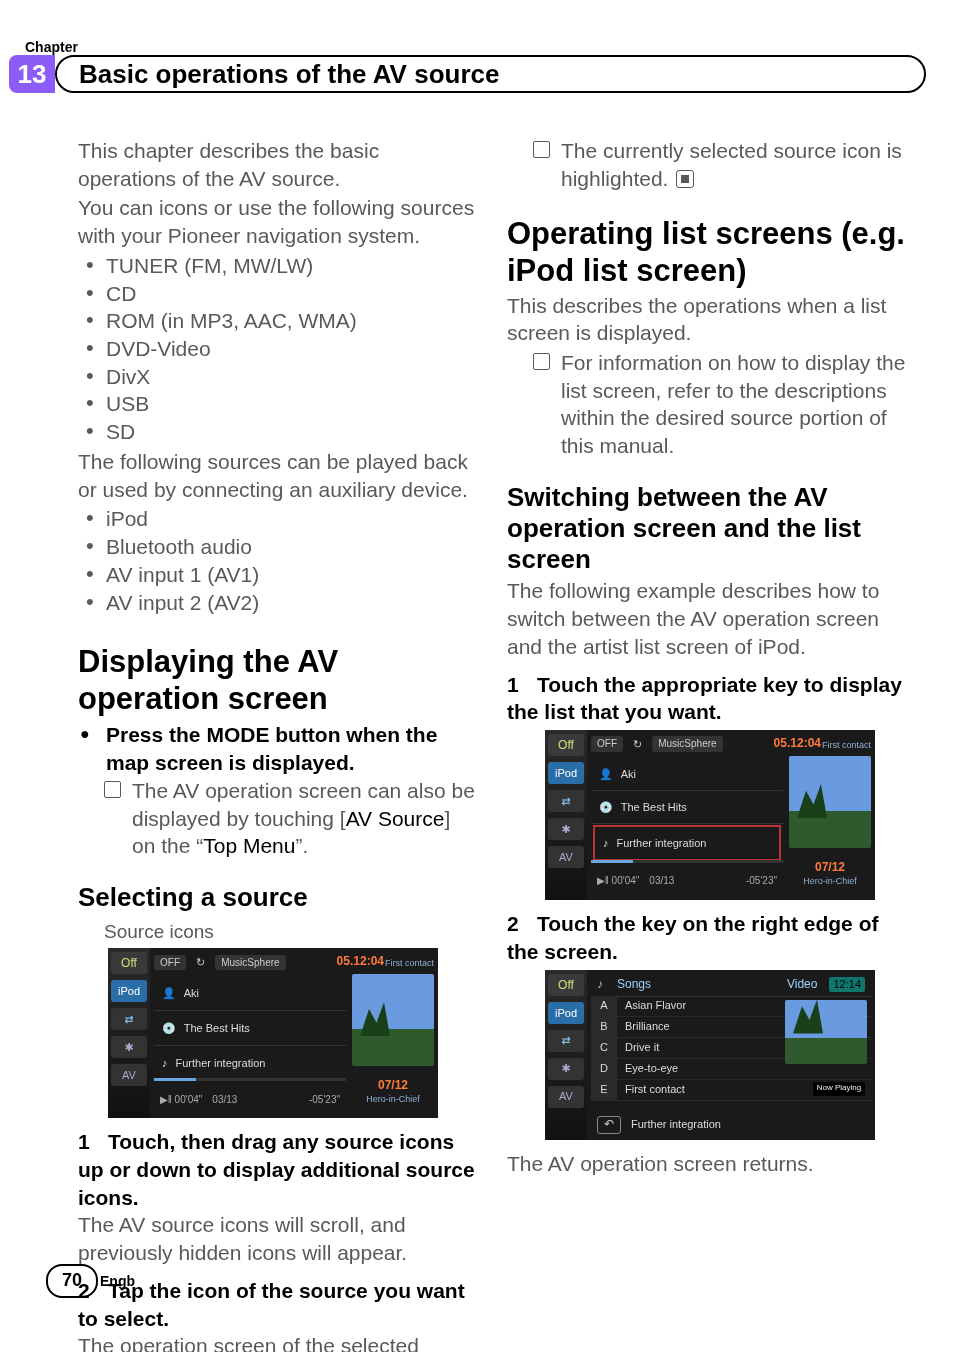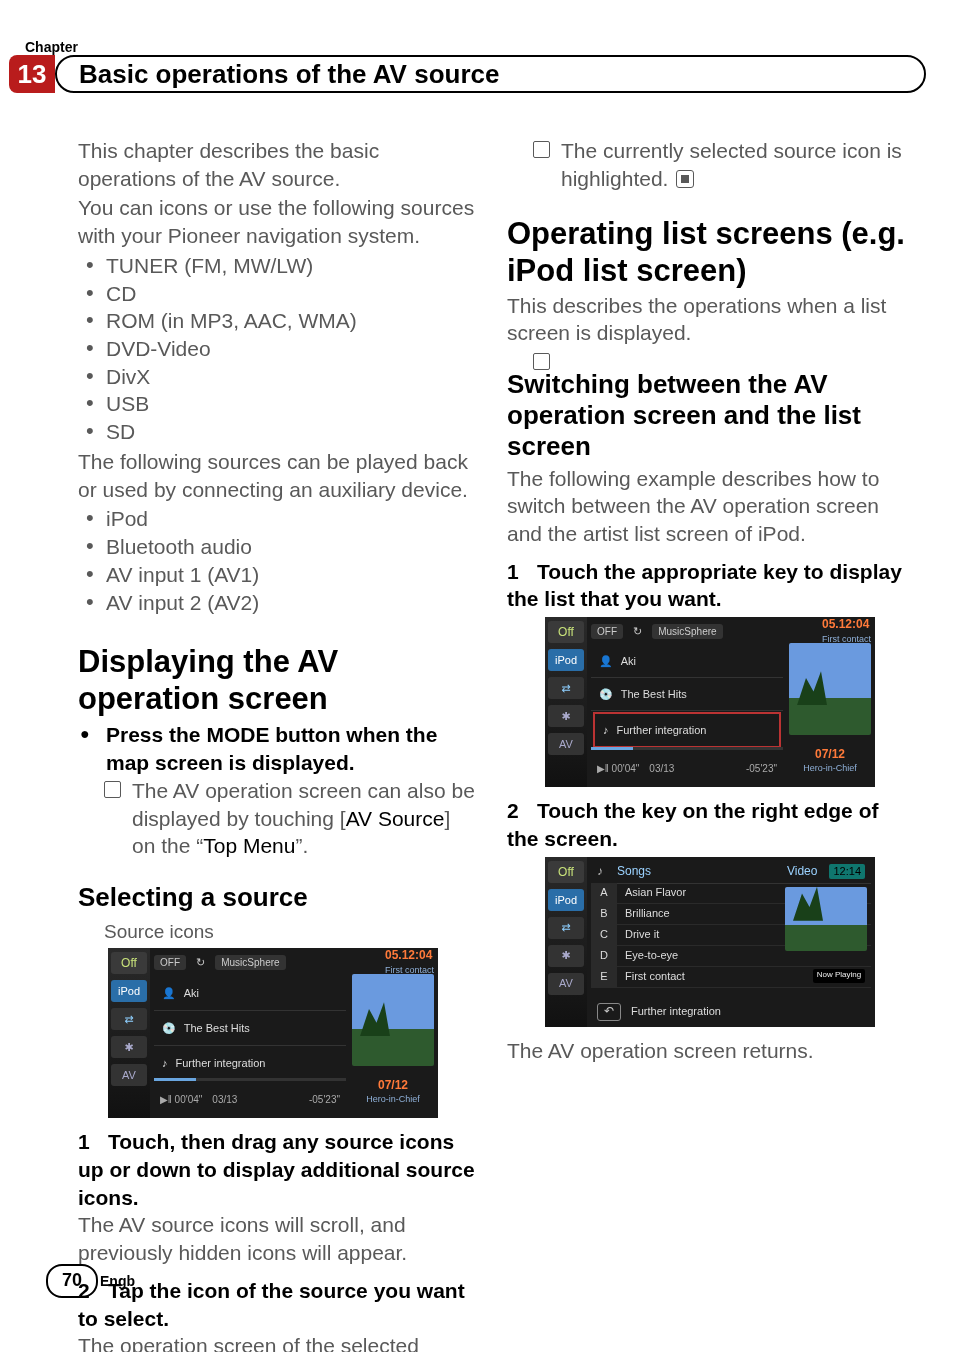--- a/index.html
+++ b/index.html
@@ -27,21 +27,21 @@
     font-size: 14px;
     font-weight: 700;
     color: #000;
   }
   .chapter-number-capsule {
     position: absolute;
     top: 55px;
     left: 9px;
     width: 46px;
     height: 38px;
-    background: #b91c1c;
+    background: #8b5cf6;
     border-top-left-radius: 8px;
     border-bottom-left-radius: 8px;
     color: #fff;
     font-size: 26px;
     font-weight: 700;
     display: flex;
     align-items: center;
     justify-content: center;
   }
   .title-capsule {
@@ -222,21 +222,21 @@
   .figure .topbar {
     position: absolute;
     left: 46px; right: 4px; top: 4px; height: 20px;
     display: flex; align-items: center; gap: 10px;
     color: #ccc;
   }
   .figure .topbar .tag {
     background:#333;border-radius:3px;padding:1px 6px;font-size:10px;
   }
   .figure .topbar .right {
-    margin-left:auto;display:flex;flex-direction:column;gap:1px;
+    margin-left:auto;display:flex;flex-direction:row;align-items:flex-end;gap:1px;
   }
   .figure .topbar .right .time { color:#ff7a3a;font-weight:700;font-size:12px; }
   .figure .topbar .right .fc { color:#8fb0d8;font-size:9px; }
   .figure .pane {
     position: absolute;
     left: 46px; right: 92px; top: 28px; height: 104px;
     display: flex; flex-direction: column;
   }
   .figure .pane .row {
     flex:1;border-bottom:1px solid #333;display:flex;align-items:center;gap:8px;padding:0 8px;
@@ -407,20 +407,21 @@
             <span>The currently selected source icon is highlighted.</span> <span class="end-stop"></span>
           </span>
         </li>
       </ul>
 
       <h2 class="h1" style="margin-top:24px">Operating list screens (e.g. iPod list screen)</h2>
       <p class="body-p">This describes the operations when a list screen is displayed.</p>
       <ul class="note-list">
         <li>
           <span class="note-mark"></span>
+          <span class="gray">For information on how to display the list screen, refer to the descriptions within the desired source portion of this manual.</span>
         </li>
       </ul>
 
       <h3 class="h2">Switching between the AV operation screen and the list screen</h3>
       <p class="body-p">The following example describes how to switch between the AV operation screen and the artist list screen of iPod.</p>
 
       <p class="step"><span class="num">1</span><span>Touch the appropriate key to display the list that you want.</span></p>
 
       <div class="figure">
         <div class="sidebar">

